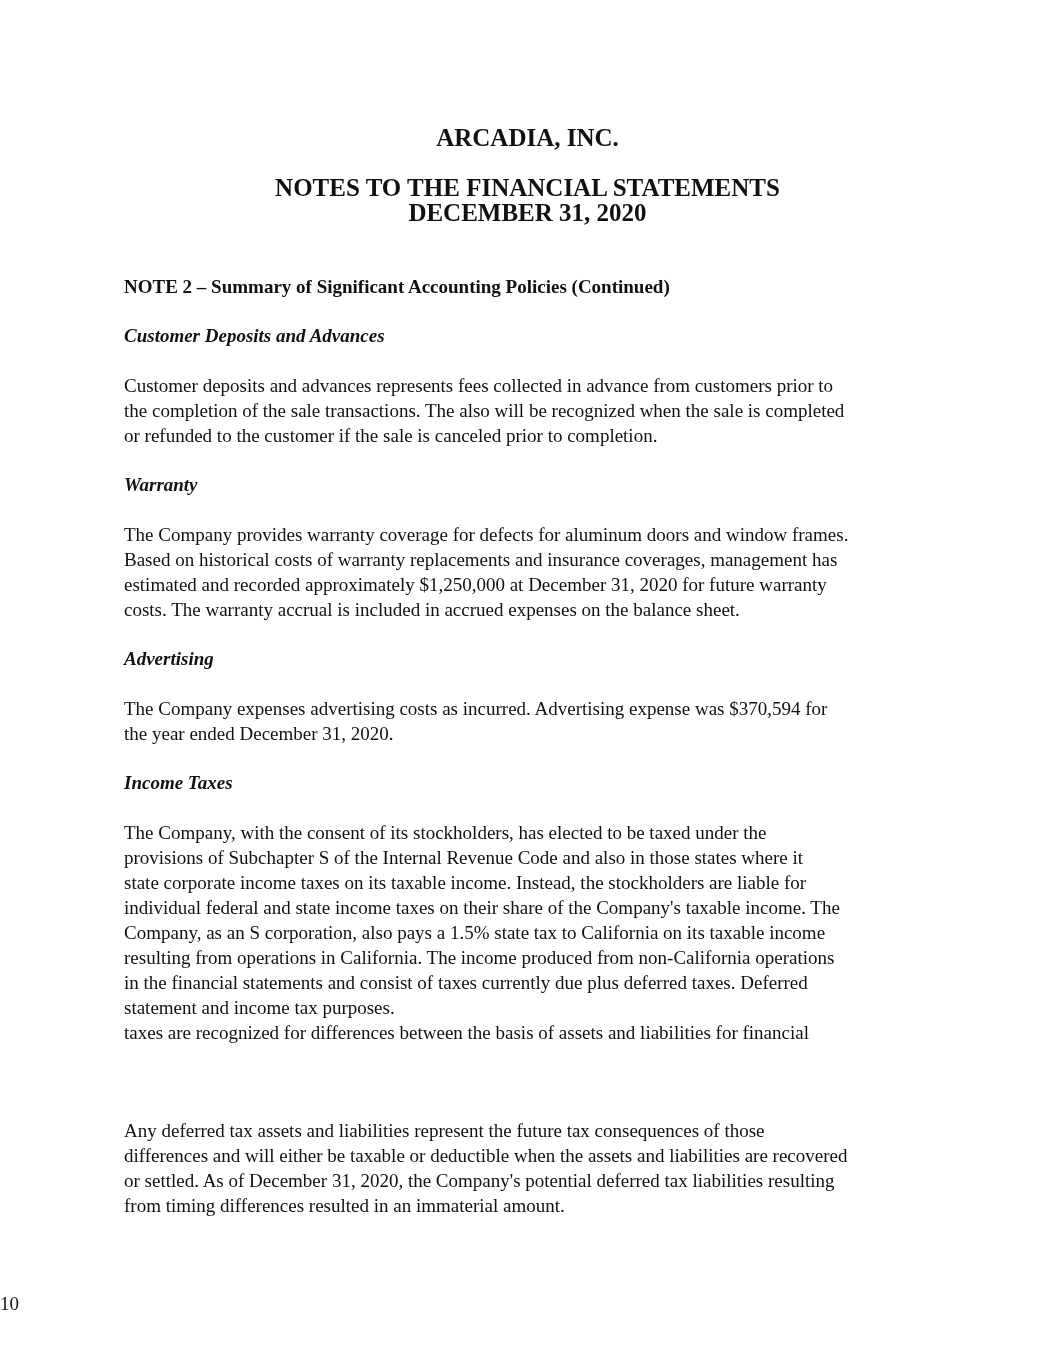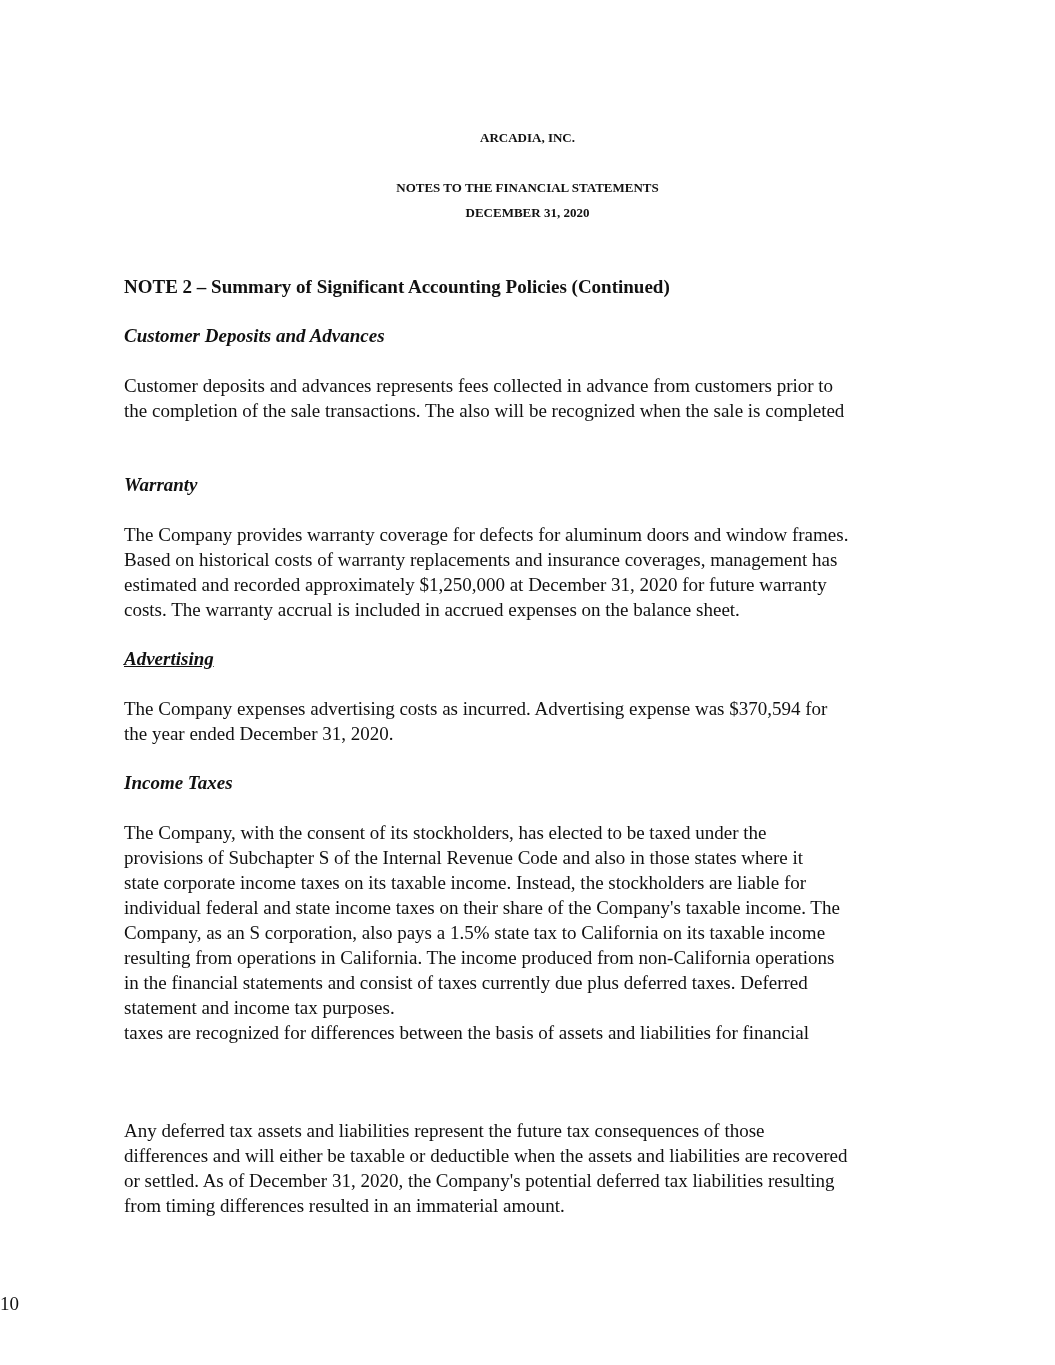--- a/index.html
+++ b/index.html
@@ -19,21 +19,21 @@
       position: absolute;
       left: 0; top: 0;
       width: 1055px; height: 1365px;
     }
     .center {
       position: absolute;
       left: 0;
       width: 1055px;
       text-align: center;
       font-weight: bold;
-      font-size: 13px;
+      font-size: 25px;
       line-height: 25px;
       letter-spacing: 0px;
     }
     .title { top: 125px; }
     .subtitle { top: 175px; }
     .block {
       position: absolute;
       left: 124px;
       width: 820px;
       font-size: 19px;
@@ -67,31 +67,32 @@
     <span class="line">NOTES TO THE FINANCIAL STATEMENTS</span>
     <span class="line">DECEMBER 31, 2020</span>
   </div>
 
   <div class="block note-heading" style="top:274px;">NOTE 2 – Summary of Significant Accounting Policies (Continued)</div>
 
   <div class="block section-heading" style="top:323px;">Customer Deposits and Advances</div>
   <div class="block" style="top:373px;font-family:Liberation Serif, serif;">
     <span class="line">Customer deposits and advances represents fees collected in advance from customers prior to</span>
     <span class="line">the completion of the sale transactions.  The also will be recognized when the sale is completed</span>
+    <span class="line">or refunded to the customer if the sale is canceled prior to completion.</span>
   </div>
 
   <div class="block section-heading" style="top:472px;">Warranty</div>
   <div class="block" style="top:522px;">
     <span class="line">The Company provides warranty coverage for defects for aluminum doors and window frames.</span>
     <span class="line">Based on historical costs of warranty replacements and insurance coverages, management has</span>
     <span class="line">estimated and recorded approximately $1,250,000 at December 31, 2020 for future warranty</span>
     <span class="line">costs.  The warranty accrual is included in accrued expenses on the balance sheet.</span>
   </div>
 
-  <div class="block section-heading" style="top:646px;text-decoration:underline;">Advertising</div>
+  <div class="block section-heading" style="top:646px;">Advertising</div>
   <div class="block" style="top:696px;">
     <span class="line">The Company expenses advertising costs as incurred. Advertising expense was $370,594 for</span>
     <span class="line">the year ended December 31, 2020.</span>
   </div>
 
   <div class="block section-heading" style="top:770px;">Income Taxes</div>
   <div class="block" style="top:820px;">
     <span class="line">The Company, with the consent of its stockholders, has elected to be taxed under the</span>
     <span class="line">provisions of Subchapter S of the Internal Revenue Code and also in those states where it</span>
     <span class="line">state corporate income taxes on its taxable income. Instead, the stockholders are liable for</span>

